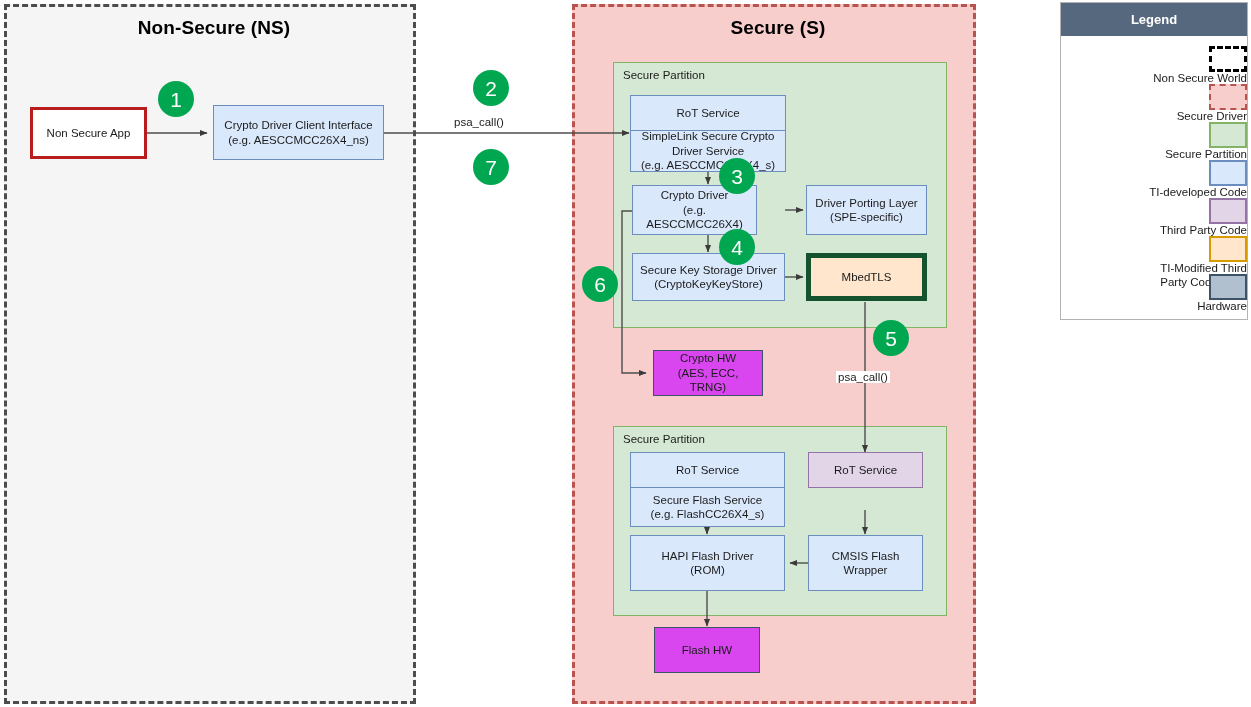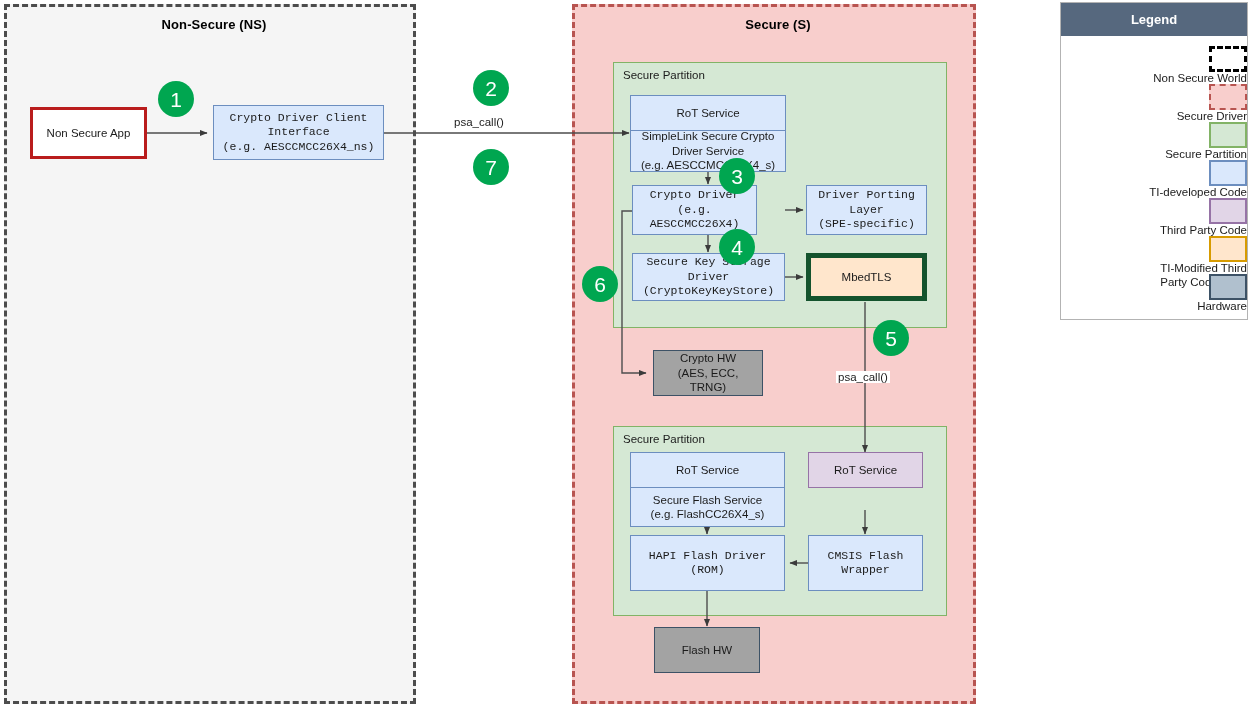--- a/index.html
+++ b/index.html
@@ -8,38 +8,38 @@
 
   .canvas{position:absolute;left:0;top:0;width:1251px;height:707px;}
 
   
   .region{position:absolute;box-sizing:border-box;}
   .ns-region{left:4px;top:4px;width:412px;height:700px;
              background:#f5f5f5;border:3px dashed #4d4d4d;}
   .s-region{left:572px;top:4px;width:404px;height:700px;
             background:#f8cecc;border:3px dashed #b85450;}
   .region-title{position:absolute;left:8px;right:0;top:10px;text-align:center;
-                font-size:13px;font-weight:bold;color:#000;letter-spacing:.1px;}
+                font-size:19px;font-weight:bold;color:#000;letter-spacing:.1px;}
 
   
   .partition{position:absolute;box-sizing:border-box;background:#d5e8d4;
              border:1px solid #82b366;}
   .partition-label{position:absolute;left:9px;top:6px;font-size:11.5px;color:#1b1b1b;}
   #partition-top{left:613px;top:62px;width:334px;height:266px;}
   #partition-bottom{left:613px;top:426px;width:334px;height:190px;}
 
   
   .box{position:absolute;box-sizing:border-box;display:flex;align-items:center;
        justify-content:center;text-align:center;font-size:11.5px;line-height:1.25;
        padding:2px 4px;}
   .box .txt{white-space:pre-line;}
   .b-white{background:#ffffff;border:3px solid #b91c1c;}
-  .b-blue{background:#dae8fc;border:1px solid #6c8ebf;font-family:Liberation Mono, monospace;}
+  .b-blue{background:#dae8fc;border:1px solid #6c8ebf;}
   .b-orange{background:#ffe6cc;border:5px solid #14532d;}
-  .b-hw{background:#a3a3a3;border:1px solid #3d5266;}
+  .b-hw{background:#d946ef;border:1px solid #3d5266;}
 
   
   .card{position:absolute;box-sizing:border-box;}
   .card .hdr{box-sizing:border-box;width:100%;display:flex;align-items:center;
              justify-content:center;font-size:11.5px;height:36px;}
   .card .body{box-sizing:border-box;width:100%;display:flex;align-items:center;
               justify-content:center;text-align:center;font-size:11.5px;
               line-height:1.25;white-space:pre-line;padding:2px 4px;}
   .card-blue .hdr{background:#dae8fc;border:1px solid #6c8ebf;}
   .card-blue .body{background:#dae8fc;border:1px solid #6c8ebf;border-top:none;}

